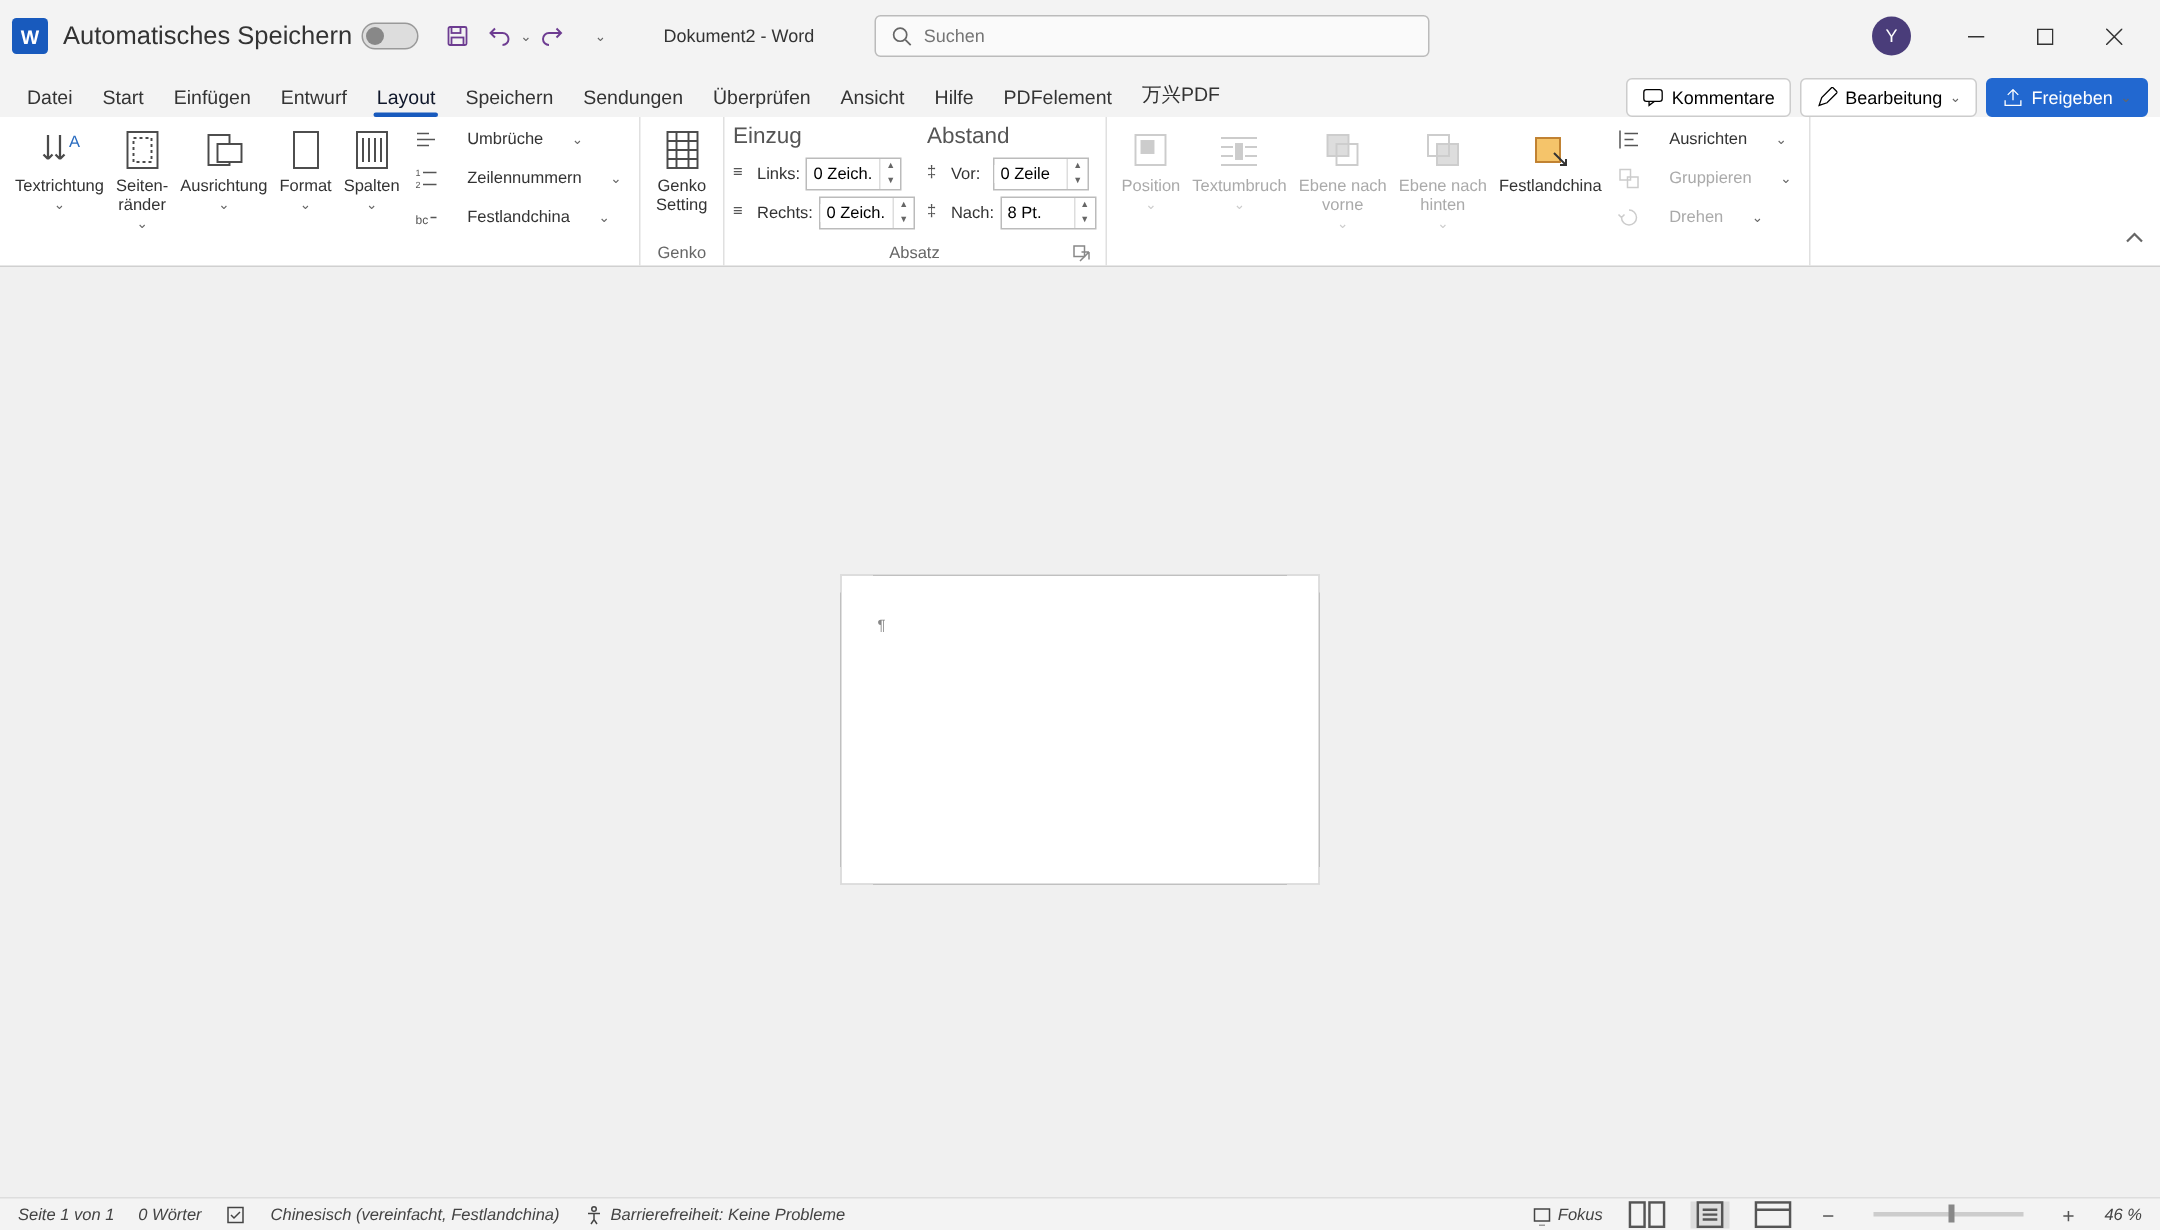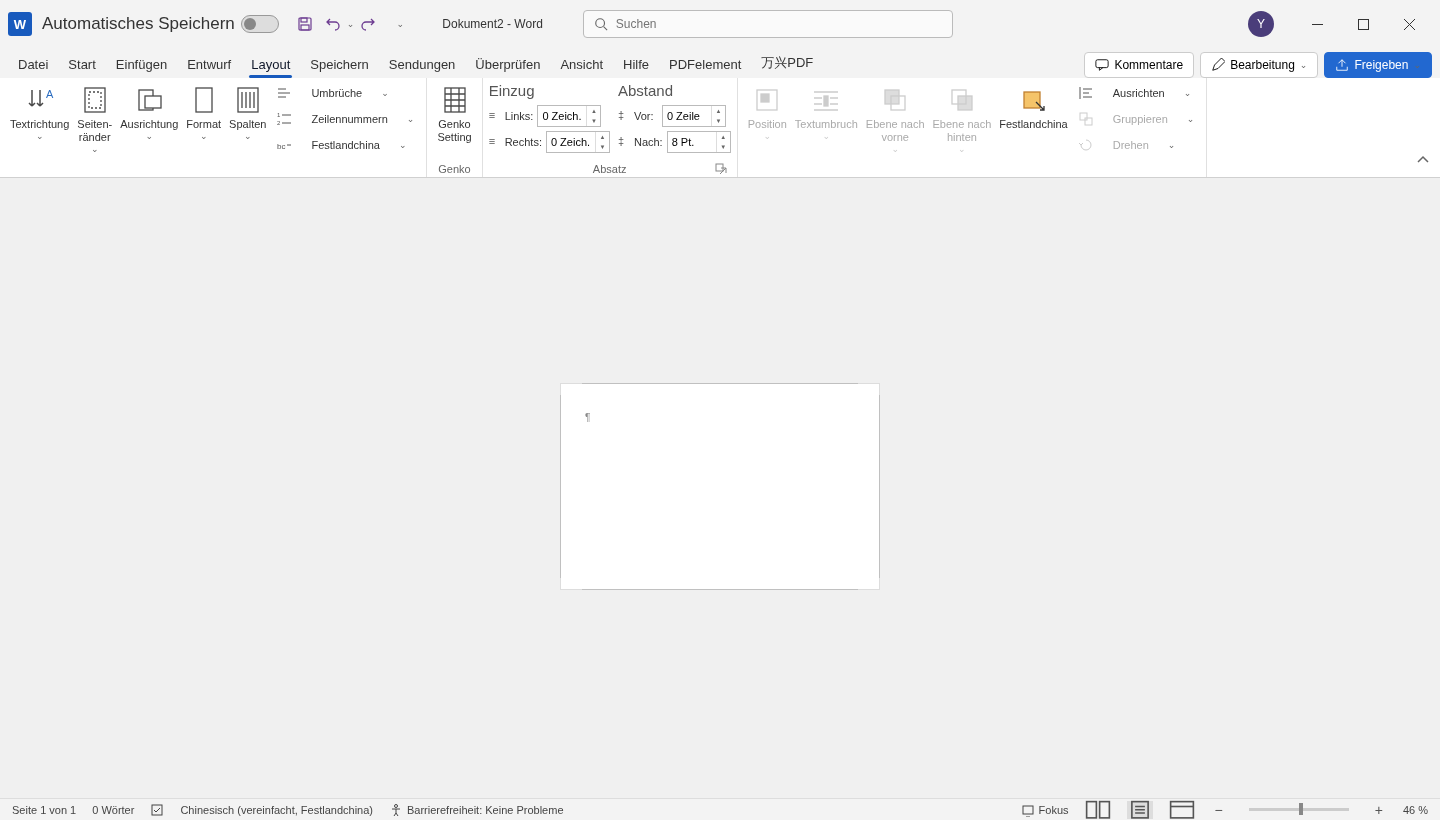--- a/index.html
+++ b/index.html
@@ -67,21 +67,21 @@
 .canvas { position: absolute; top: 178px; left: 0; right: 0; bottom: 22px; background: #f0f0f0; overflow: auto; }
 .page { width: 320px; height: 207px; background: #fff; border: 1px solid #c0c0c0; margin: 205px auto 0; position: relative; }
 .page-corner { position: absolute; width: 22px; height: 12px; border: 1px solid #ddd; }
 .page-corner.tl { top: -1px; left: -1px; border-right: none; border-bottom: none; }
 .page-corner.tr { top: -1px; right: -1px; border-left: none; border-bottom: none; }
 .page-corner.bl { bottom: -1px; left: -1px; border-right: none; border-top: none; }
 .page-corner.br { bottom: -1px; right: -1px; border-left: none; border-top: none; }
 .cursor-mark { position: absolute; left: 24px; top: 28px; font-size: 10px; color: #888; }
 
 
-.statusbar { position: absolute; bottom: 0; left: 0; right: 0; height: 22px; background: #f3f3f3; border-top: 1px solid #ddd; display: flex; align-items: center; font-size: 11px; color: #444; padding: 0 12px; gap: 16px; }
+.statusbar { position: absolute; bottom: 0; left: 0; right: 0; height: 22px; background: #f3f3f3; border-top: 1px solid #ddd; display: flex; align-items: center; font-size: 11px; color: #444; padding: 0 12px; gap: 16px; font-style: italic; }
 .status-item { display: flex; align-items: center; gap: 4px; cursor: pointer; }
 .statusbar-spacer { flex: 1; }
 .view-btn { width: 26px; height: 18px; display: flex; align-items: center; justify-content: center; color: #555; cursor: pointer; }
 .view-btn.active { background: #ddd; }
 .zoom-slider { width: 100px; height: 3px; background: #ccc; position: relative; margin: 0 6px; }
 .zoom-slider::after { content: ''; width: 4px; height: 12px; background: #888; position: absolute; left: 50%; top: -5px; }
 .zoom-btn { cursor: pointer; font-size: 14px; color: #555; padding: 0 4px; }
 </style>
 </head>
 <body>

